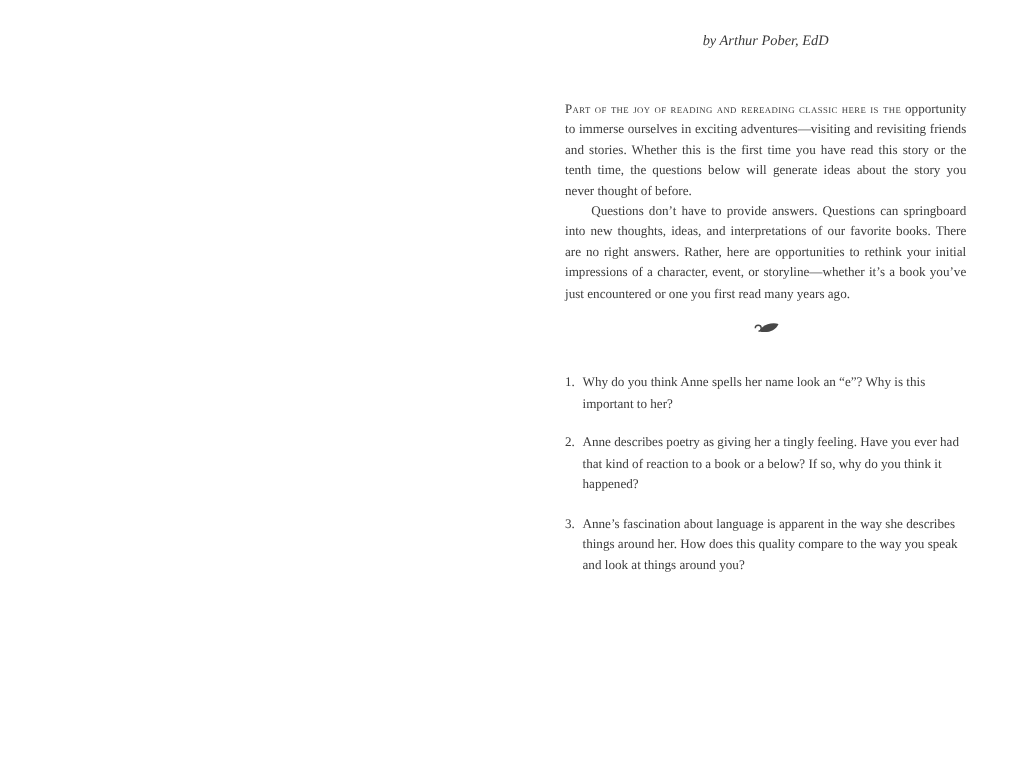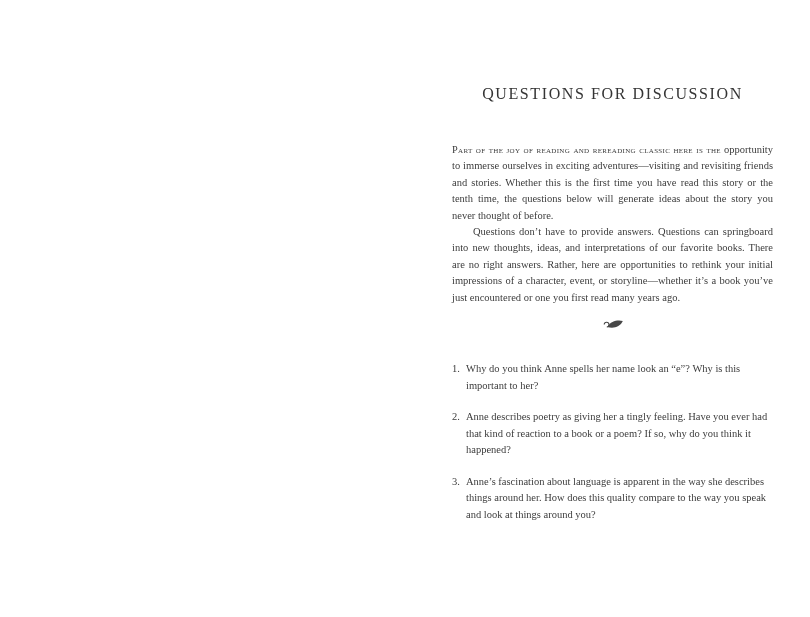--- a/index.html
+++ b/index.html
@@ -77,22 +77,22 @@
   }
   .qnum { flex: 0 0 14px; }
   .qtext { flex: 1; }
 </style>
 </head>
 <body>
 
 <div class="page">
   <div class="content">
 
-    <h1 class="title">QUESTIONS FOR DISCUSSION</h1>
 
+    <div class="byline">by Arthur Pober, EdD</div>
 
     <div class="body-copy">
       <p>
         <span class="lead">Part of the joy of reading and rereading classic here is the</span>
         <span>opportunity to immerse ourselves in exciting adventures—visiting and revisiting friends and stories. Whether this is the first time you have read this story or the tenth time, the questions below will generate ideas about the story you never thought of before.</span>
       </p>
       <p class="indented">Questions don’t have to provide answers. Questions can springboard into new thoughts, ideas, and interpretations of our favorite books. There are no right answers. Rather, here are opportunities to rethink your initial impressions of a character, event, or storyline—whether it’s a book you’ve just encountered or one you first read many years ago.</p>
     </div>
 
     <div class="ornament">
@@ -106,21 +106,21 @@
 
     <div class="questions">
 
       <div class="question">
         <span class="qnum">1.</span>
         <span class="qtext">Why do you think Anne spells her name look an “e”? Why is this important to her?</span>
       </div>
 
       <div class="question">
         <span class="qnum">2.</span>
-        <span class="qtext">Anne describes poetry as giving her a tingly feeling. Have you ever had that kind of reaction to a book or a poem? If so, why do you think it happened?</span>
+        <span class="qtext">Anne describes poetry as giving her a tingly feeling. Have you ever had that kind of reaction to a book or a below? If so, why do you think it happened?</span>
       </div>
 
       <div class="question">
         <span class="qnum">3.</span>
         <span class="qtext">Anne’s fascination about language is apparent in the way she describes things around her. How does this quality compare to the way you speak and look at things around you?</span>
       </div>
 
     </div>
   </div>
 </div>

